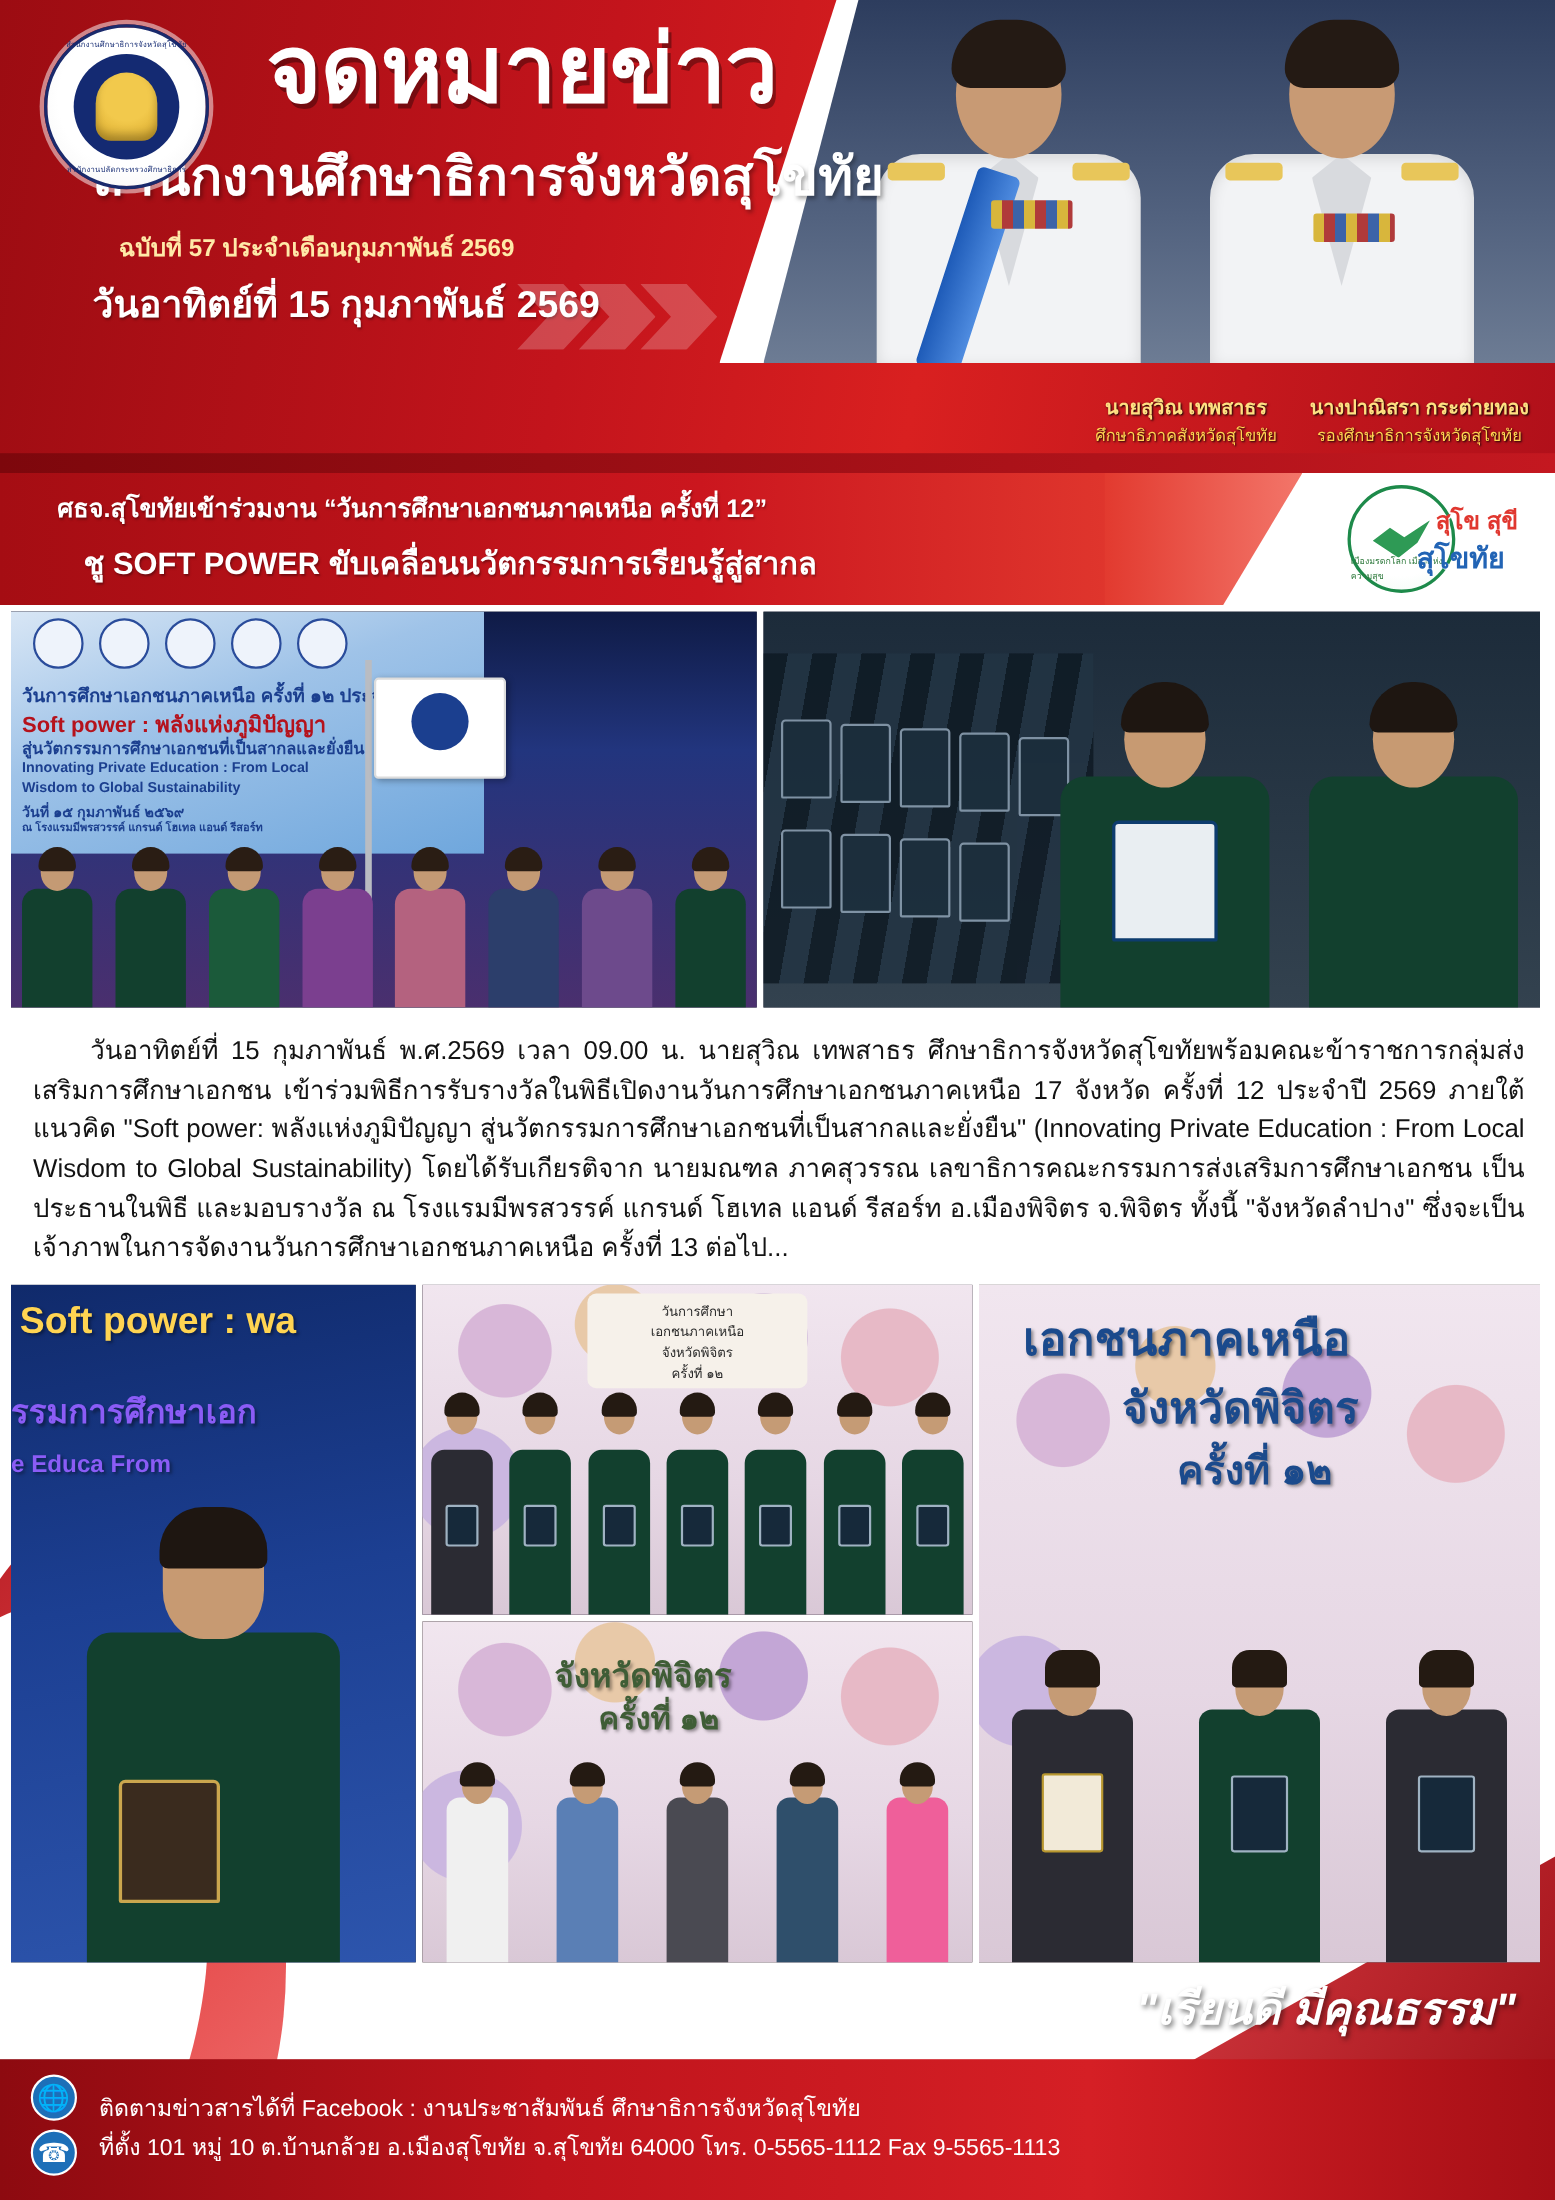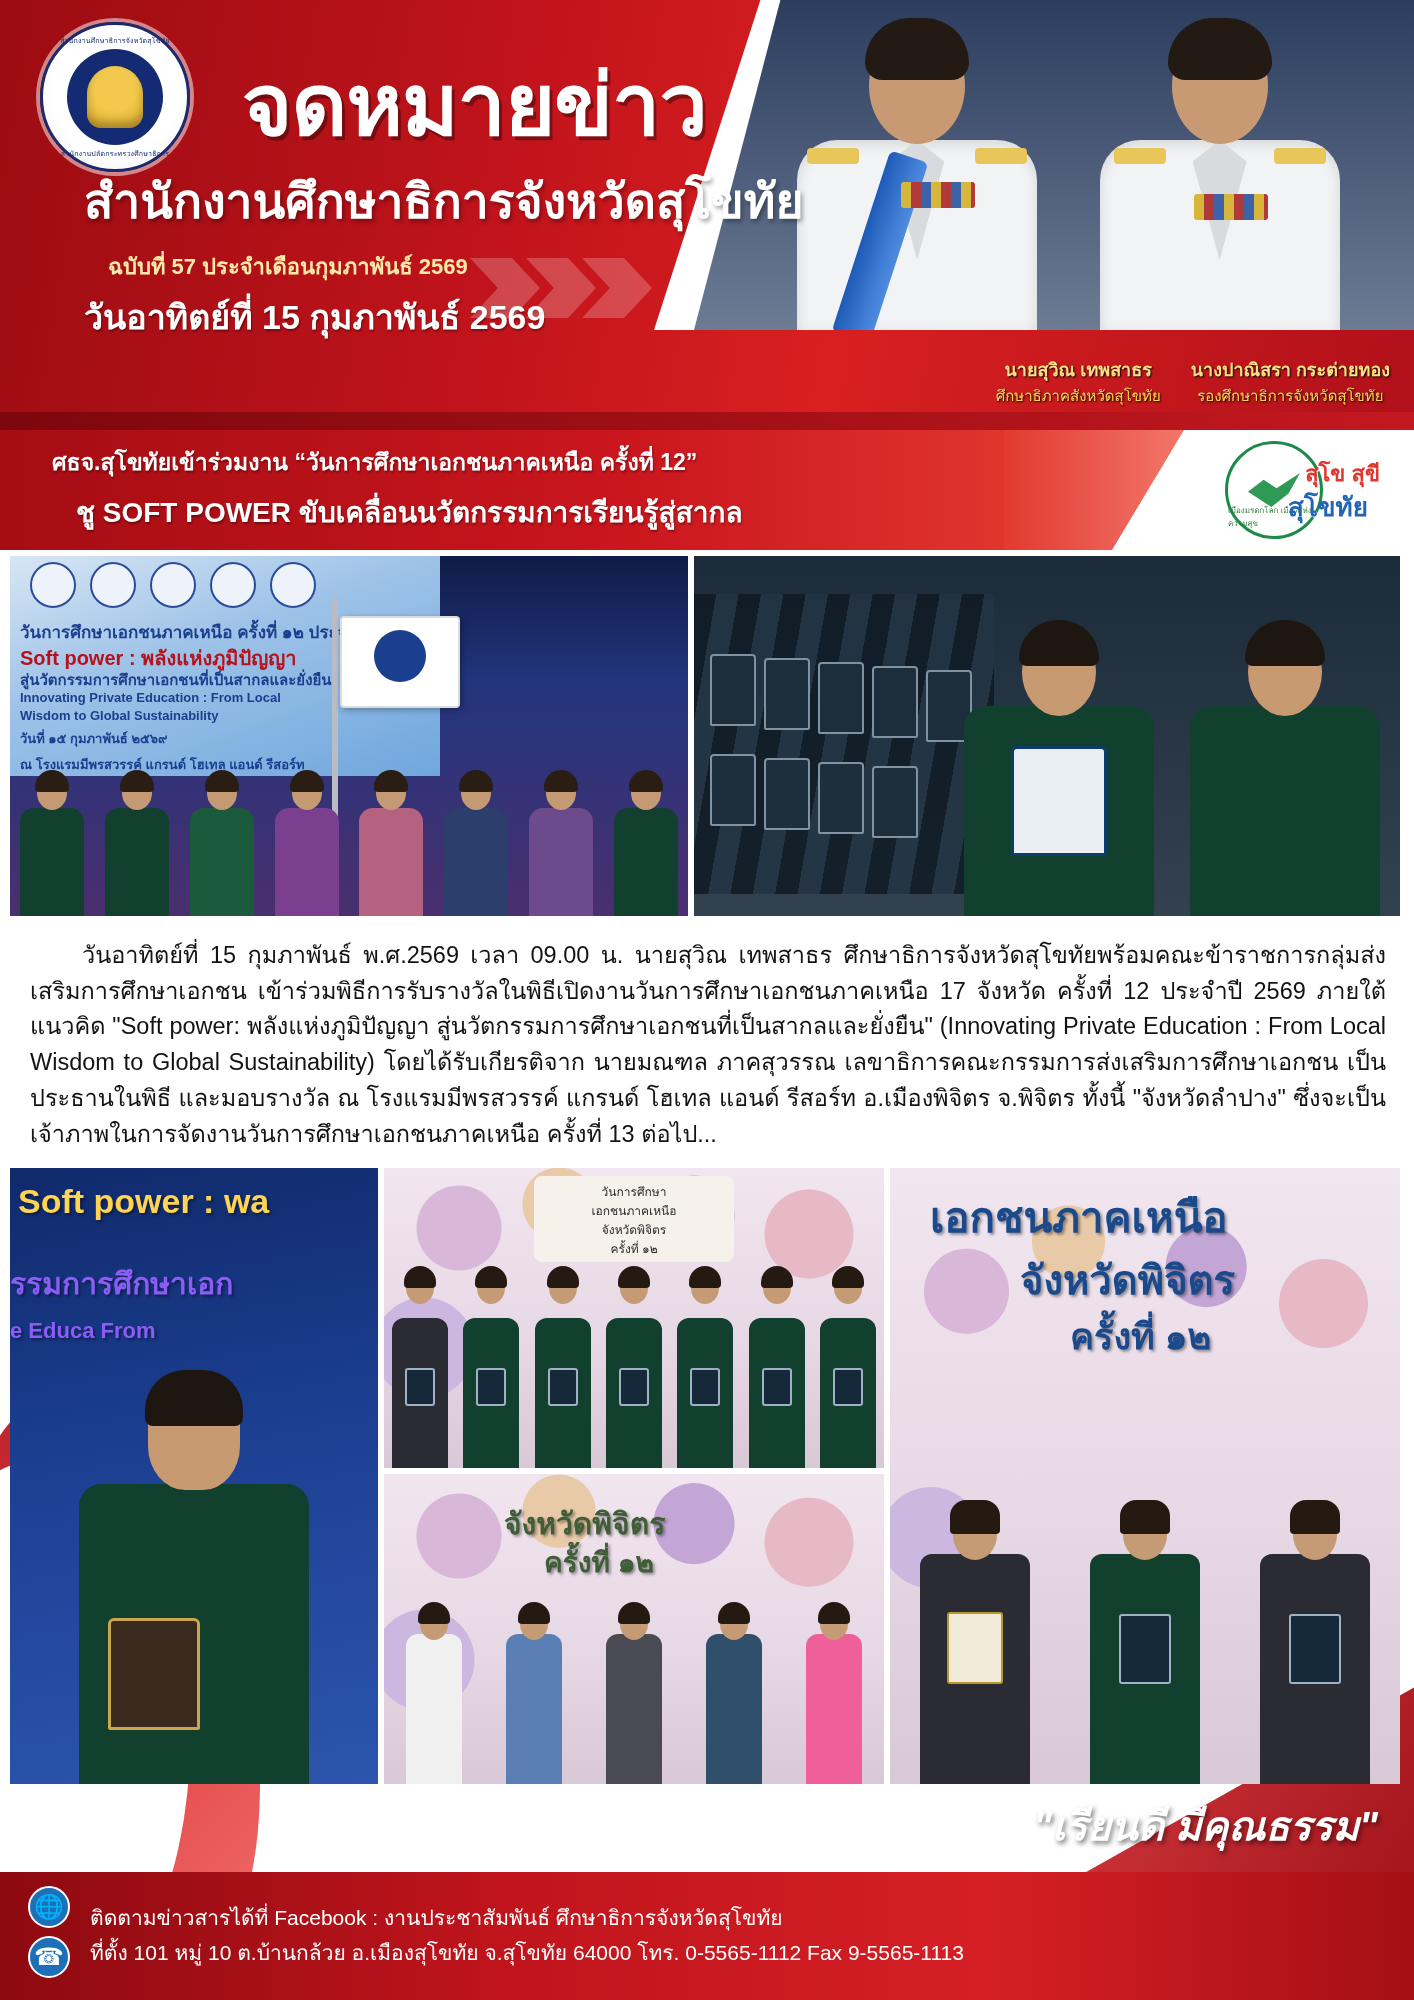--- a/index.html
+++ b/index.html
@@ -137,21 +137,21 @@
     border-radius: 28px 28px 14px 14px;
     box-shadow: inset 0 -6px 8px rgba(0,0,0,.25);
   }
   .seal-text-top, .seal-text-bottom {
     position:absolute; left:0; width:100%; text-align:center;
     font-size: 7px; color:#142a72; letter-spacing:.2px;
   }
   .seal-text-top { top: 10px; }
   .seal-text-bottom { bottom: 10px; }
 
-  .title-block { margin-left: 200px; padding-top: 6px; position: relative; z-index: 6; margin-top: 41px; }
+  .title-block { margin-left: 200px; padding-top: 6px; position: relative; z-index: 6; }
   .t-main {
     font-size: 86px; line-height: .95; font-weight: bold; color: #ffffff;
     text-shadow: 3px 4px 0 rgba(0,0,0,.35);
     letter-spacing: -1px;
   }
   .t-sub {
     font-size: 46px; font-weight: bold; color: #ffffff; margin-top: 4px;
     text-shadow: 2px 3px 0 rgba(0,0,0,.3);
   }
   .office-name {
@@ -434,21 +434,21 @@
           <div class="logo-dot"></div>
           <div class="logo-dot"></div>
           <div class="logo-dot"></div>
         </div>
         <div class="sline" style="top:62px;font-size:17px">วันการศึกษาเอกชนภาคเหนือ ครั้งที่ ๑๒ ประจำปี ๒๕๖๙</div>
         <div class="sline" style="top:86px;font-size:20px;color:#b5121c">Soft power : พลังแห่งภูมิปัญญา</div>
         <div class="sline" style="top:112px;font-size:15px">สู่นวัตกรรมการศึกษาเอกชนที่เป็นสากลและยั่งยืน</div>
         <div class="sline" style="top:134px;font-size:13px">Innovating Private Education : From Local</div>
         <div class="sline" style="top:152px;font-size:13px">Wisdom to Global Sustainability</div>
         <div class="sline" style="top:172px;font-size:13px">วันที่ ๑๕ กุมภาพันธ์ ๒๕๖๙</div>
-        <div class="sline" style="top:198px;font-size:13px">ณ โรงแรมมีพรสวรรค์ แกรนด์ โฮเทล แอนด์ รีสอร์ท</div>
+        <div class="sline" style="top:188px;font-size:10px">ณ โรงแรมมีพรสวรรค์ แกรนด์ โฮเทล แอนด์ รีสอร์ท</div>
       </div>
       <div class="flagpole"></div>
       <div class="flag">
         <div class="flag-seal"></div>
       </div>
       <div class="crowd">
         <div class="person">
             <div class="p-body" style="background:#12402e"></div>
             <div class="p-head"></div>
             <div class="p-hair"></div>

